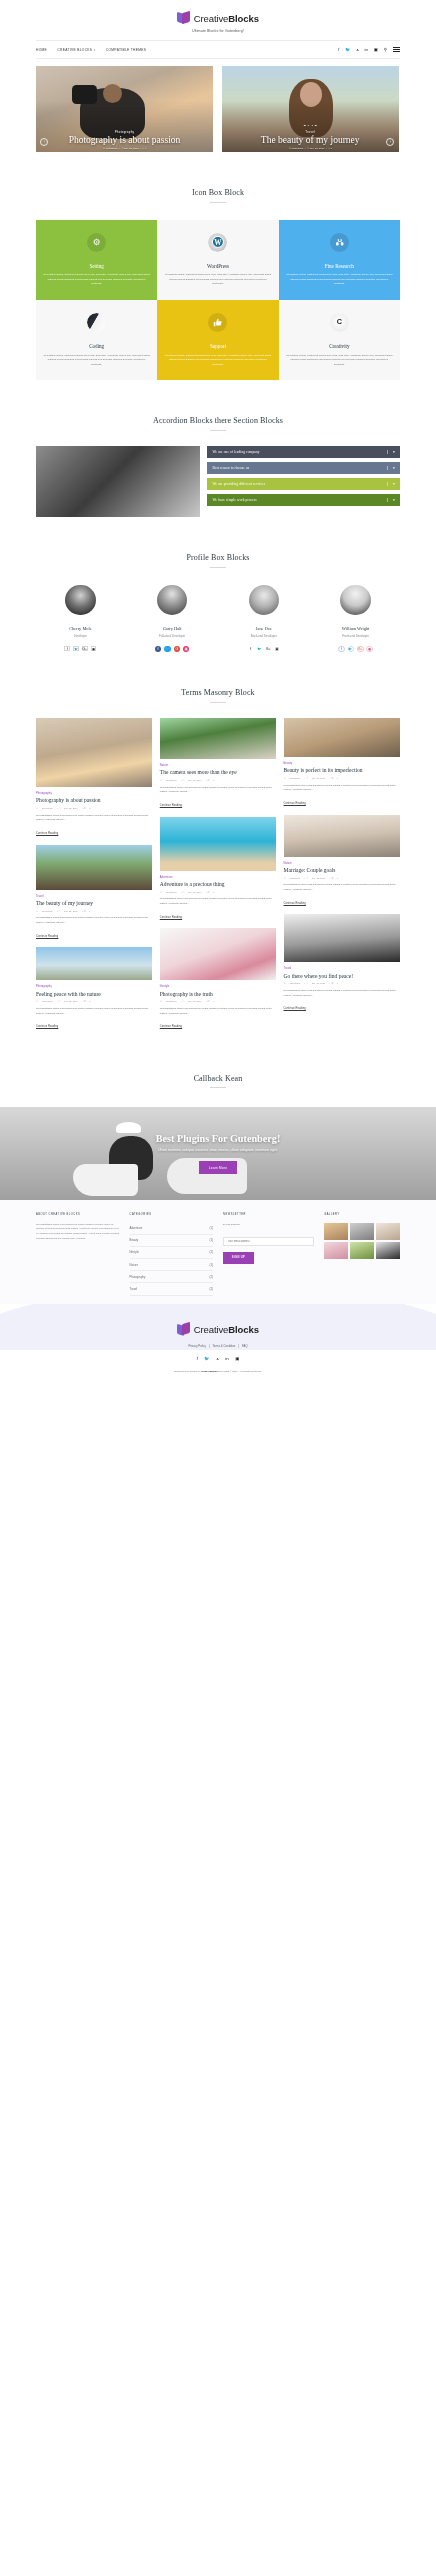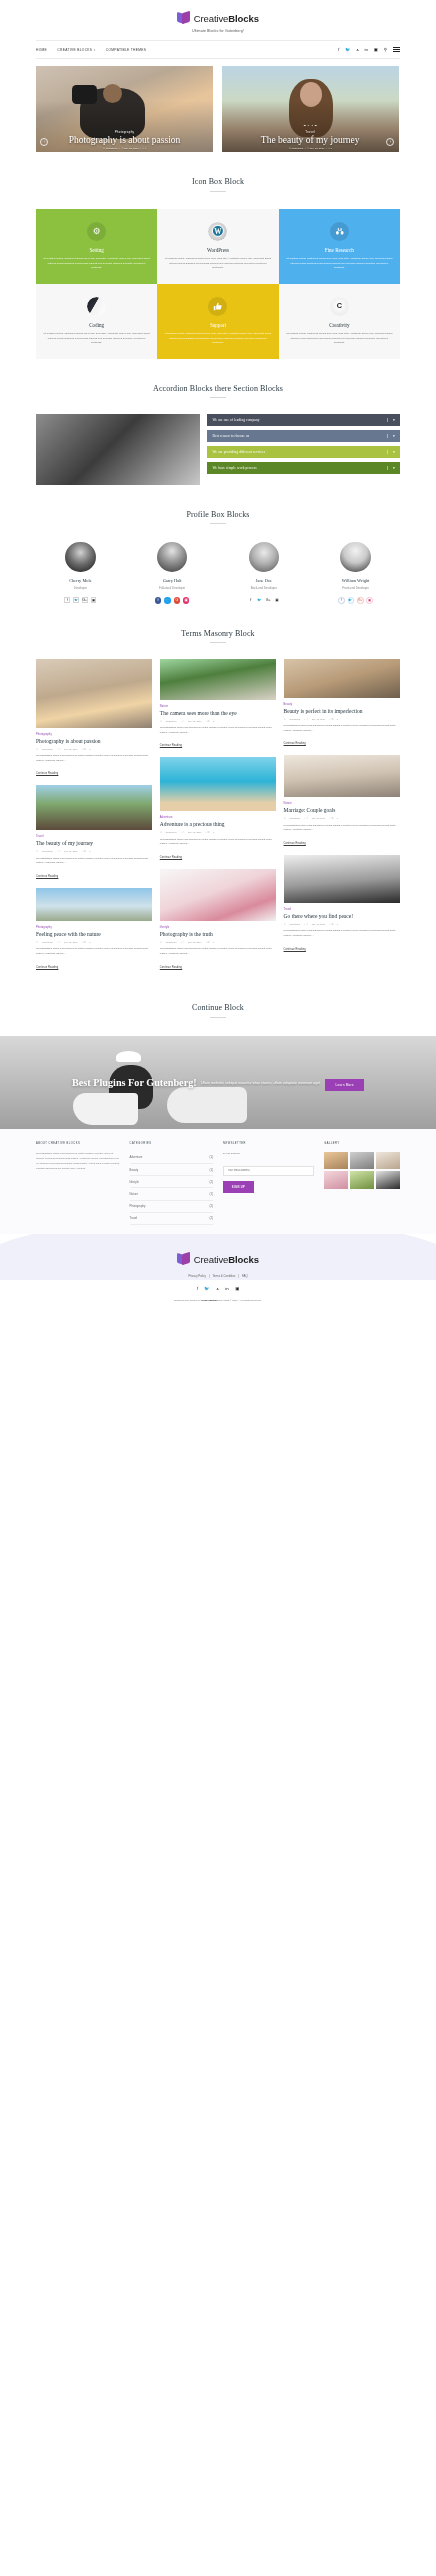--- a/index.html
+++ b/index.html
@@ -1,21 +1,21 @@
 <!DOCTYPE html>
 <html style="font-size:11.6px"><head>
 <meta charset="utf-8">
 <style>
   * { box-sizing: border-box; margin:0; padding:0; }
   body {
     width:436px; background:#fff;
     font-family:"Liberation Sans", sans-serif;
     color:#4a4a4a; -webkit-font-smoothing:antialiased;
   }
-  .serif { font-family:"Liberation Serif", serif; }
+  .serif { font-family:"Liberation Serif", serif;margin-top:11px; }
   .wrap { width:364px; margin:0 auto; }
 
   
   .site-head { padding:11.6px 0 7.3px; text-align:center; }
   .brand { display:inline-flex; align-items:center; gap:3.6px; }
   .logo-mark { width:13px; height:13px; position:relative; }
   .logo-mark .a,.logo-mark .b{position:absolute;}
   .logo-mark .a{left:0;top:1.5px;width:7.3px;height:10.2px;background:#7b5fd4;transform:skewY(18deg);border-radius:1.5px;}
   .logo-mark .b{left:5.1px;top:0px;width:8px;height:11px;background:#9c3fa8;transform:skewY(-18deg);border-radius:1.5px;}
   .brand-txt { font-size:9.5px; letter-spacing:-0.1px; color:#222; }
@@ -126,21 +126,21 @@
   .t-4{height:41px;background:linear-gradient(170deg,#9fd6a0,#4e7f3e 40%,#d9d2c6 100%);}
   .t-5{height:54px;background:linear-gradient(180deg,#7fd3ea,#2db3d6 45%,#e6cfa8 85%);}
   .t-6{height:52px;background:linear-gradient(160deg,#f7f7f7,#efd4d9 45%,#d98a9c 75%,#f2f2f2);}
   .t-7{height:39px;background:linear-gradient(165deg,#d6c3a8,#b89b78 50%,#6e5f4c);}
   .t-8{height:42px;background:linear-gradient(175deg,#efe7dd,#cfc2b2 50%,#8e8377);}
   .t-9{height:48px;background:linear-gradient(175deg,#efefef,#9a9a9a 55%,#2a2a2a);filter:grayscale(1);}
 
   
   .callback{ margin-top:19px; height:93px; position:relative;
     background:linear-gradient(180deg,#d8d8d8,#b9b9b9 55%,#9f9f9f); filter:none; overflow:hidden;}
-  .cb-inner{ position:absolute; inset:0; display:flex; flex-direction:row;
+  .cb-inner{ position:absolute; inset:0; display:flex; flex-direction:column;
     align-items:center; justify-content:center; gap:4.4px; }
   .cb-inner h2{ font-family:"Liberation Serif",serif; font-size:10.2px; color:#fff; text-shadow:0 0.7px 2.9px rgba(0,0,0,.35);}
   .cb-inner p{ font-size:3.5px; color:#fff; text-shadow:0 0.7px 2.2px rgba(0,0,0,.4);}
   .cb-btn{ background:#9b3fb5; color:#fff; font-size:3.2px; padding:4.4px 10.2px; margin-top:4.4px;
     letter-spacing:0.2px; border:0; cursor:pointer;}
   .scooter{position:absolute;}
 
   
   .footer{ background:#fbfbfd; padding:13px 0 8.7px; margin-top:0; }
   .fgrid{ display:grid; grid-template-columns:1.1fr 1.1fr 1.2fr 1fr; gap:10.2px; }
@@ -407,21 +407,21 @@
 <div class="sec-title">
   <h2 class="serif">Terms Masonry Block</h2>
   <div class="rule"></div>
 </div>
 
 <div class="wrap">
   <div class="masonry" id="masonry"><div class="card"><div class="thumb t-1"></div><div class="cat">Photography</div><h3>Photography is about passion</h3><div class="pmeta"><span>☺</span><span class="au"> demoteam</span> &nbsp;|&nbsp; <span>⏱</span><span class="dt"> July 18, 2019</span> &nbsp;|&nbsp; <span>✉</span><span class="cm"> 0</span></div><div class="excerpt">Necessitatibus etiam uma diamlorem metus massa excepturi lorem ut quidem reiciendis feugiat porta platea! Architecto laboris,...</div><a href="#" class="more">Continue Reading</a></div><div class="card"><div class="thumb t-2"></div><div class="cat">Travel</div><h3>The beauty of my journey</h3><div class="pmeta"><span>☺</span><span class="au"> demoteam</span> &nbsp;|&nbsp; <span>⏱</span><span class="dt"> July 18, 2019</span> &nbsp;|&nbsp; <span>✉</span><span class="cm"> 1</span></div><div class="excerpt">Necessitatibus etiam uma diamlorem metus massa excepturi lorem ut quidem reiciendis feugiat porta platea! Architecto laboris,...</div><a href="#" class="more">Continue Reading</a></div><div class="card"><div class="thumb t-3"></div><div class="cat">Photography</div><h3>Feeling peace with the nature</h3><div class="pmeta"><span>☺</span><span class="au"> demoteam</span> &nbsp;|&nbsp; <span>⏱</span><span class="dt"> July 18, 2019</span> &nbsp;|&nbsp; <span>✉</span><span class="cm"> 0</span></div><div class="excerpt">Necessitatibus etiam uma diamlorem metus massa excepturi lorem ut quidem reiciendis feugiat porta platea! Architecto laboris,...</div><a href="#" class="more">Continue Reading</a></div><div class="card"><div class="thumb t-4"></div><div class="cat">Nature</div><h3>The camera sees more than the eye</h3><div class="pmeta"><span>☺</span><span class="au"> demoteam</span> &nbsp;|&nbsp; <span>⏱</span><span class="dt"> July 18, 2019</span> &nbsp;|&nbsp; <span>✉</span><span class="cm"> 0</span></div><div class="excerpt">Necessitatibus etiam uma diamlorem metus massa excepturi lorem ut quidem reiciendis feugiat porta platea! Architecto laboris,...</div><a href="#" class="more">Continue Reading</a></div><div class="card"><div class="thumb t-5"></div><div class="cat">Adventure</div><h3>Adventure is a precious thing</h3><div class="pmeta"><span>☺</span><span class="au"> demoteam</span> &nbsp;|&nbsp; <span>⏱</span><span class="dt"> July 18, 2019</span> &nbsp;|&nbsp; <span>✉</span><span class="cm"> 0</span></div><div class="excerpt">Necessitatibus etiam uma diamlorem metus massa excepturi lorem ut quidem reiciendis feugiat porta platea! Architecto laboris,...</div><a href="#" class="more">Continue Reading</a></div><div class="card"><div class="thumb t-6"></div><div class="cat">lifestyle</div><h3>Photography is the truth</h3><div class="pmeta"><span>☺</span><span class="au"> demoteam</span> &nbsp;|&nbsp; <span>⏱</span><span class="dt"> July 18, 2019</span> &nbsp;|&nbsp; <span>✉</span><span class="cm"> 0</span></div><div class="excerpt">Necessitatibus etiam uma diamlorem metus massa excepturi lorem ut quidem reiciendis feugiat porta platea! Architecto laboris,...</div><a href="#" class="more">Continue Reading</a></div><div class="card"><div class="thumb t-7"></div><div class="cat">Beauty</div><h3>Beauty is perfect in its imperfection</h3><div class="pmeta"><span>☺</span><span class="au"> demoteam</span> &nbsp;|&nbsp; <span>⏱</span><span class="dt"> July 18, 2019</span> &nbsp;|&nbsp; <span>✉</span><span class="cm"> 0</span></div><div class="excerpt">Necessitatibus etiam uma diamlorem metus massa excepturi lorem ut quidem reiciendis feugiat porta platea! Architecto laboris,...</div><a href="#" class="more">Continue Reading</a></div><div class="card"><div class="thumb t-8"></div><div class="cat">Nature</div><h3>Marriage: Couple goals</h3><div class="pmeta"><span>☺</span><span class="au"> demoteam</span> &nbsp;|&nbsp; <span>⏱</span><span class="dt"> July 18, 2019</span> &nbsp;|&nbsp; <span>✉</span><span class="cm"> 0</span></div><div class="excerpt">Necessitatibus etiam uma diamlorem metus massa excepturi lorem ut quidem reiciendis feugiat porta platea! Architecto laboris,...</div><a href="#" class="more">Continue Reading</a></div><div class="card"><div class="thumb t-9"></div><div class="cat">Travel</div><h3>Go there where you find peace!</h3><div class="pmeta"><span>☺</span><span class="au"> demoteam</span> &nbsp;|&nbsp; <span>⏱</span><span class="dt"> July 18, 2019</span> &nbsp;|&nbsp; <span>✉</span><span class="cm"> 0</span></div><div class="excerpt">Necessitatibus etiam uma diamlorem metus massa excepturi lorem ut quidem reiciendis feugiat porta platea! Architecto laboris,...</div><a href="#" class="more">Continue Reading</a></div></div>
 </div>
 
 <div class="sec-title">
-  <h2 class="serif">Continue Block</h2>
+  <h2 class="serif">Callback Kean</h2>
   <div class="rule"></div>
 </div>
 
 <div class="callback">
   <div class="scooter" style="left:109px;top:29px;width:44px;height:44px;background:#2a2a2a;border-radius:45% 45% 30% 30%;"></div>
   <div class="scooter" style="left:116px;top:14.5px;width:25px;height:11.6px;background:#fff;border-radius:50% 50% 20% 20%;"></div>
   <div class="scooter" style="left:73px;top:57px;width:65px;height:32px;background:#f2f2f2;border-radius:14.5px 4.4px 7.3px 22px;"></div>
   <div class="scooter" style="left:167px;top:51px;width:80px;height:36px;background:#ededed;border-radius:22px 8.7px 7.3px 22px;"></div>
   <div class="cb-inner">
     <h2>Best Plugins For Gutenberg!</h2>

